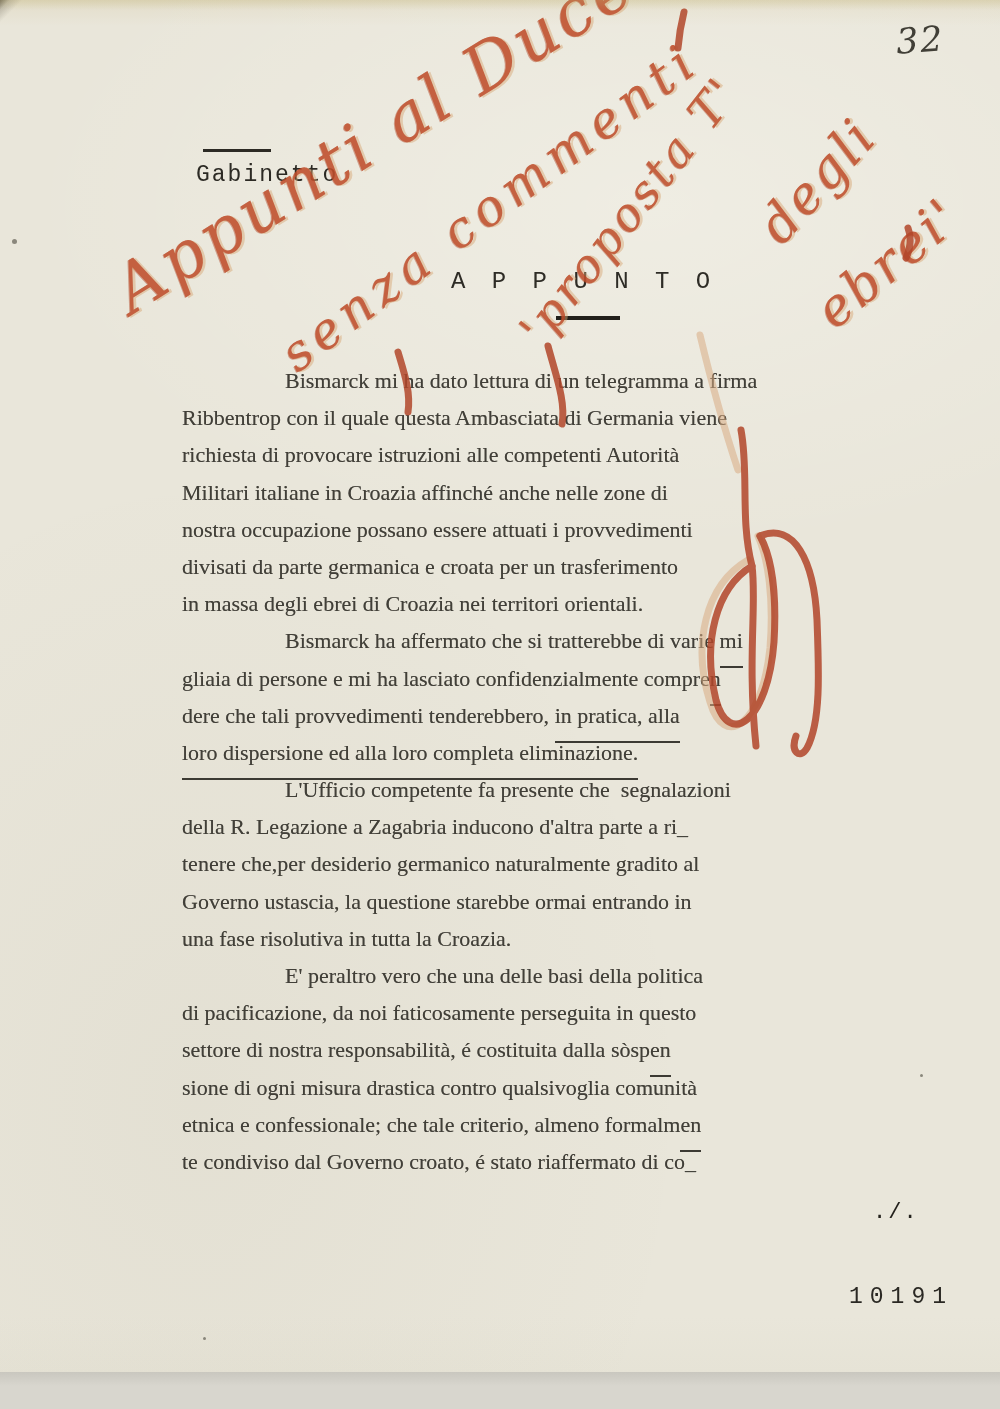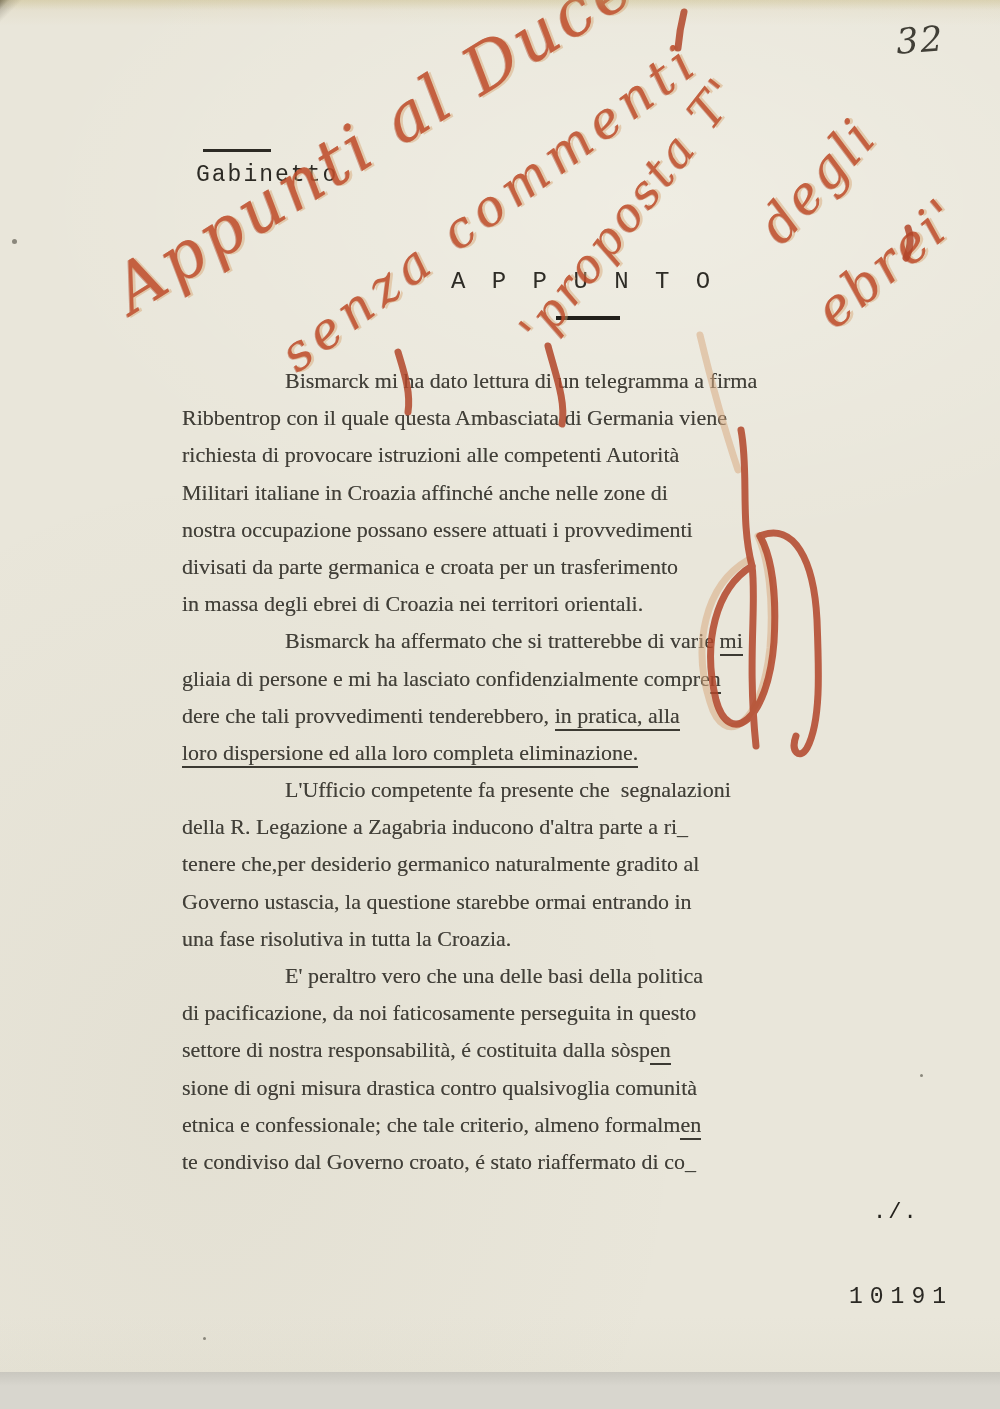--- a/index.html
+++ b/index.html
@@ -68,21 +68,21 @@
 
   
   .doc-body{
     position:absolute;left:182px;top:362px;width:810px;
     font-family:Liberation Serif, serif;font-size:22px;line-height:37.2px;
     color:#413f38;white-space:pre;
     text-shadow:0 0 .6px rgba(65,62,55,.55);
   }
   .doc-body .ln{height:37.2px;}
   .doc-body .ind{text-indent:103px;}
-  .doc-body .u{border-bottom:2.4px solid #3c3a33;padding-bottom:1px;}
+  .doc-body .u{border-bottom:2.4px solid #3c3a33;padding-bottom:13px;}
 
   
   .hw{
     position:absolute;
     font-family:"DejaVu Serif","Liberation Serif",serif;font-style:italic;
     color:#bf4e2b;opacity:.88;white-space:nowrap;line-height:1;
     transform-origin:0 100%;
     text-shadow:2px 2px 0 rgba(215,168,118,.55), -1px 0 0 rgba(173,62,30,.5);
   }
   .hw1{left:138px;top:258px;font-size:66px;transform:rotate(-32deg);letter-spacing:4px;}

